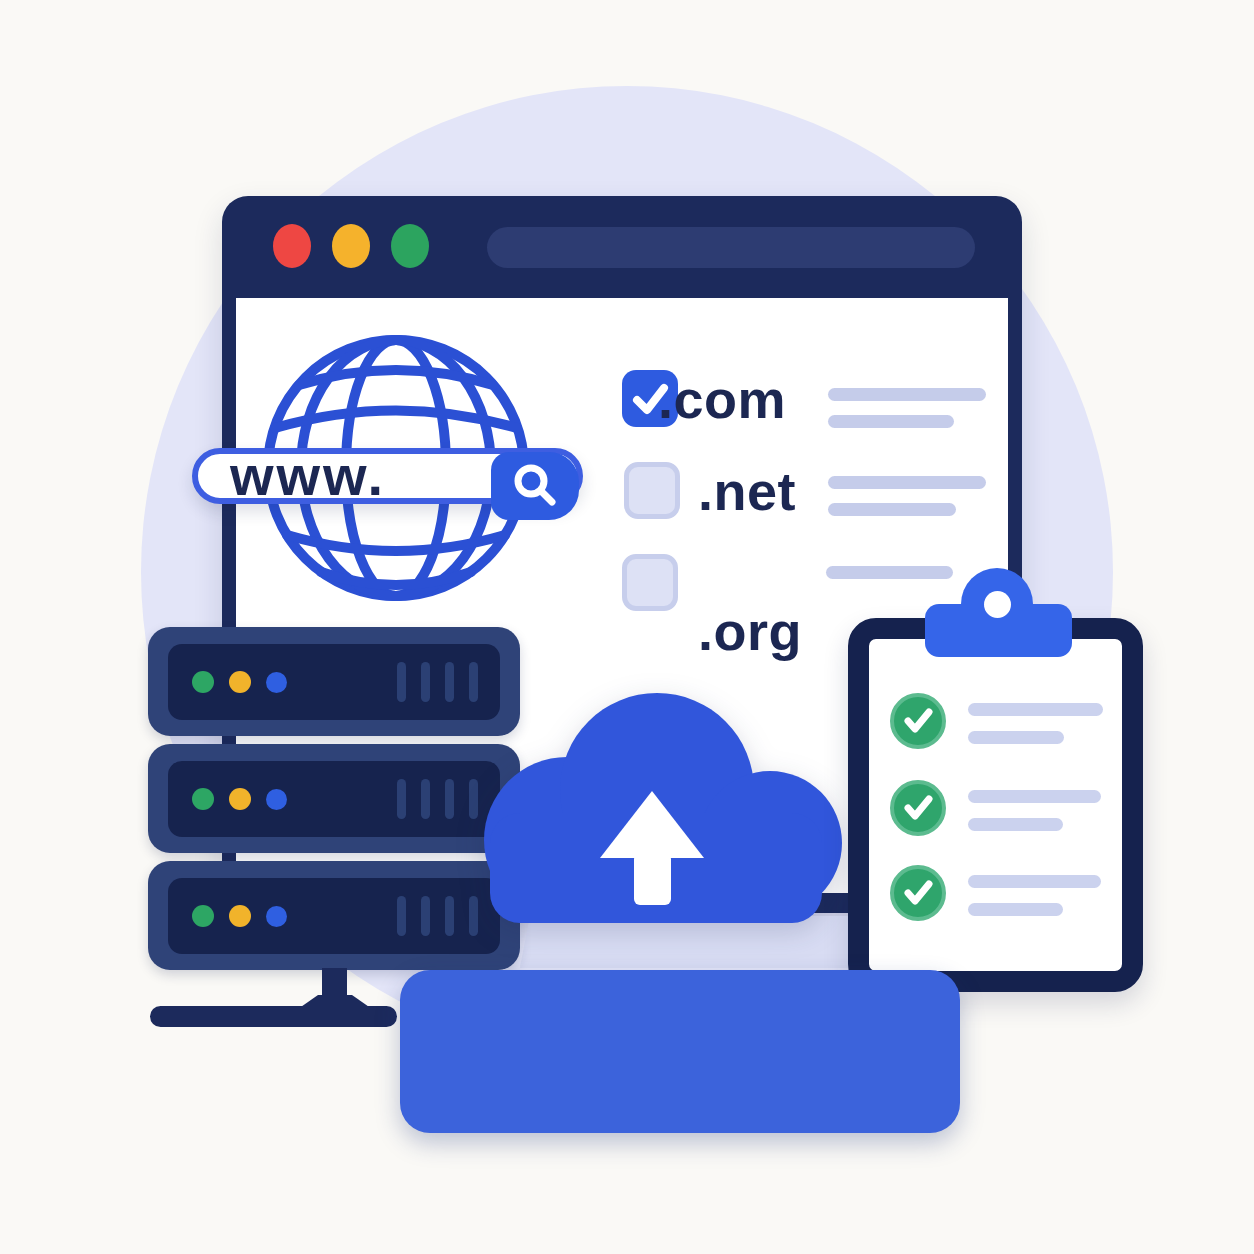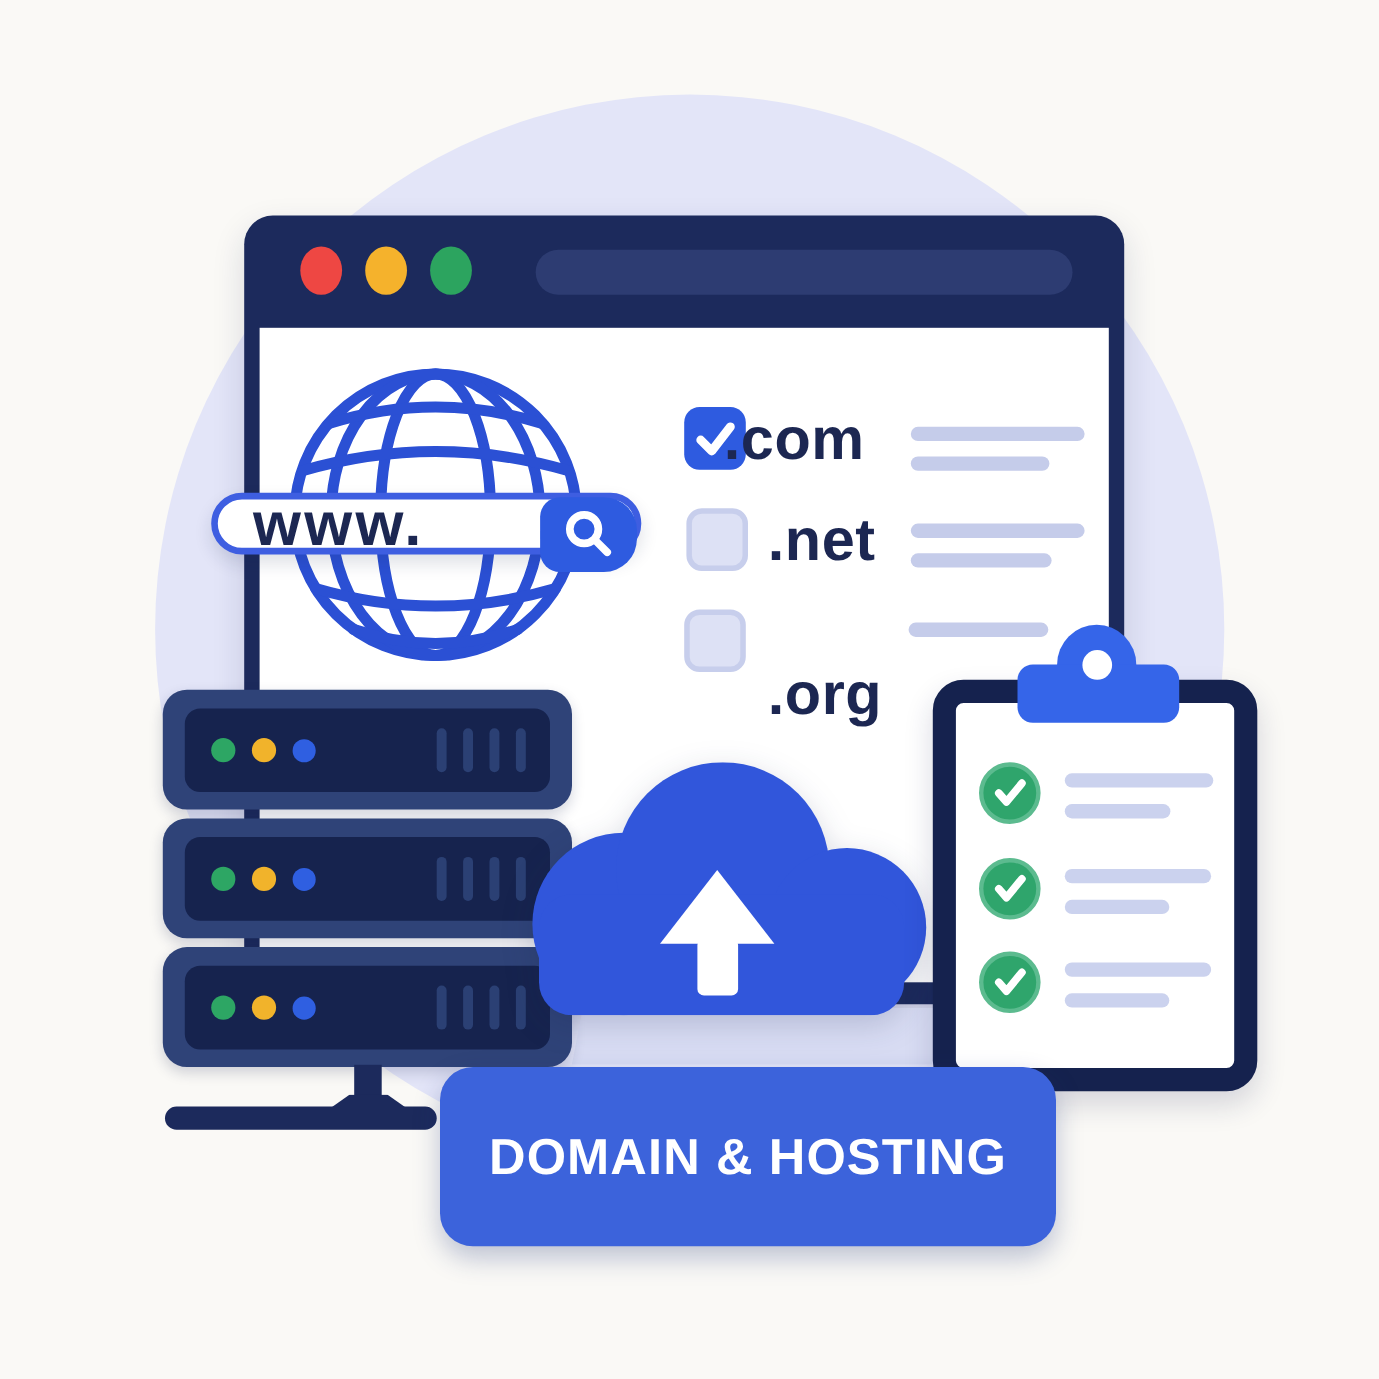--- a/index.html
+++ b/index.html
@@ -254,14 +254,13 @@
     <div class="cb-lines">
       <div class="cb-line" style="width:133px;"></div>
       <div class="cb-line" style="width:95px;"></div>
     </div>
   </div>
 </div>
 <div class="abs clip-bar"></div>
 <div class="abs clip-hole"></div>
 
 <div class="abs banner">
-  <div class="banner-line">DOMAIN &amp; HOSTING</div>
 </div>
 
 </body></html>

